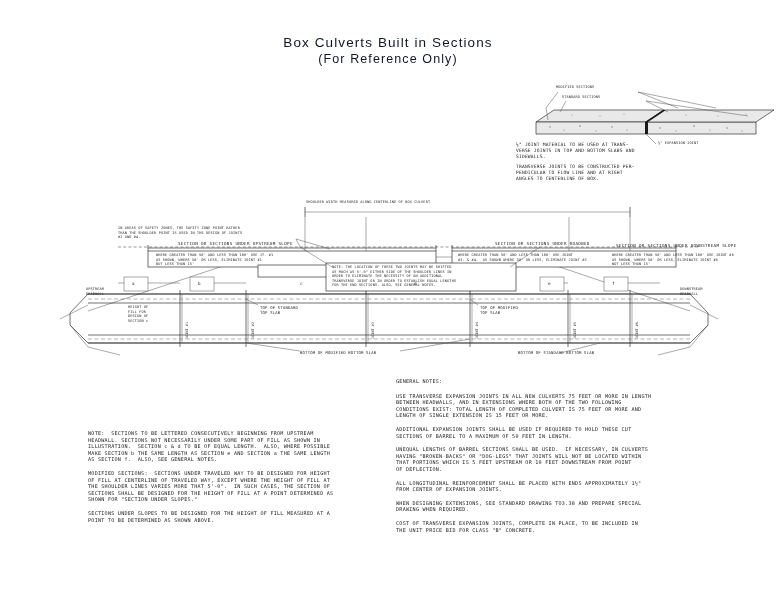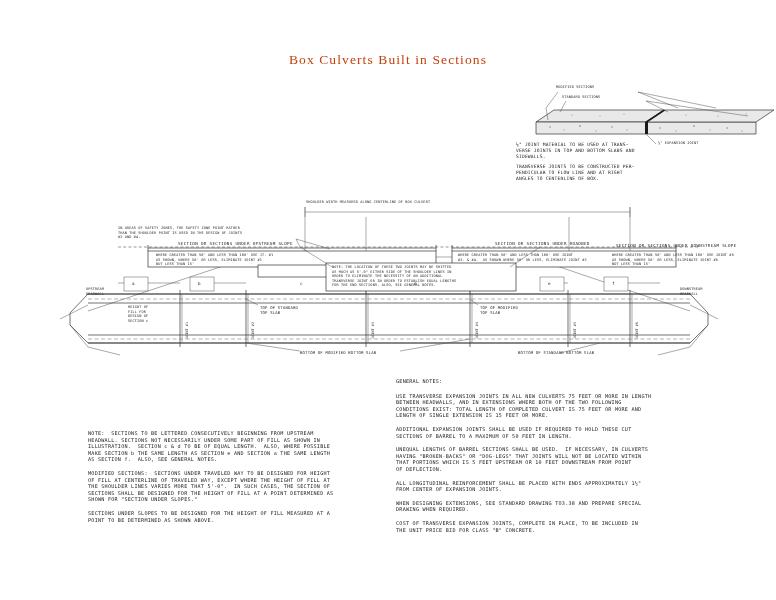--- a/index.html
+++ b/index.html
@@ -7,24 +7,23 @@
     width:776px;height:600px;background:#ffffff;
     font-family:"DejaVu Sans Mono","Liberation Mono",monospace;
     color:#222;overflow:hidden;position:relative;
   }
   .sheet{position:absolute;inset:0;}
   .abs{position:absolute;}
 
   
   #title-block{left:0;right:0;top:34px;text-align:center;}
   #title-block div{
-    font-family:Liberation Serif, serif;
-    font-size:13.5px;letter-spacing:1.1px;color:#c2410c;line-height:17px;
+    font-family:Liberation Sans, sans-serif;
+    font-size:13.5px;letter-spacing:1.1px;color:#0f172a;line-height:17px;
     white-space:nowrap;
-    margin-top:17px;
   }
   #title-block .t3{font-size:12.5px;}
 
   
   .micro{
     font-family:"DejaVu Sans Mono","Liberation Mono",monospace;
     font-size:3.5px;line-height:4.6px;letter-spacing:.15px;
     color:#2a2a2a;white-space:pre;
   }
   .micro5{
@@ -67,20 +66,21 @@
   
   #detail-slab-wrap{left:528px;top:86px;width:230px;height:70px;}
 </style>
 </head>
 <body>
 
 <div class="sheet">
 
   <div class="abs" id="title-block">
     <div class="t1">Box Culverts Built in Sections</div>
+    <div class="t3">(For Reference Only)</div>
   </div>
 
   <div class="abs" id="detail-slab-wrap">
     <svg width="230" height="70" viewBox="0 0 230 70">
 
       <polygon class="fillgray" points="8,36 118,36 136,24 26,24"></polygon>
       <polygon class="fillgray" points="8,36 118,36 118,48 8,48"></polygon>
       <polygon class="fillgray" points="118,36 228,36 228,48 118,48"></polygon>
       <polygon class="fillgray" points="118,36 228,36 246,24 136,24"></polygon>
 

